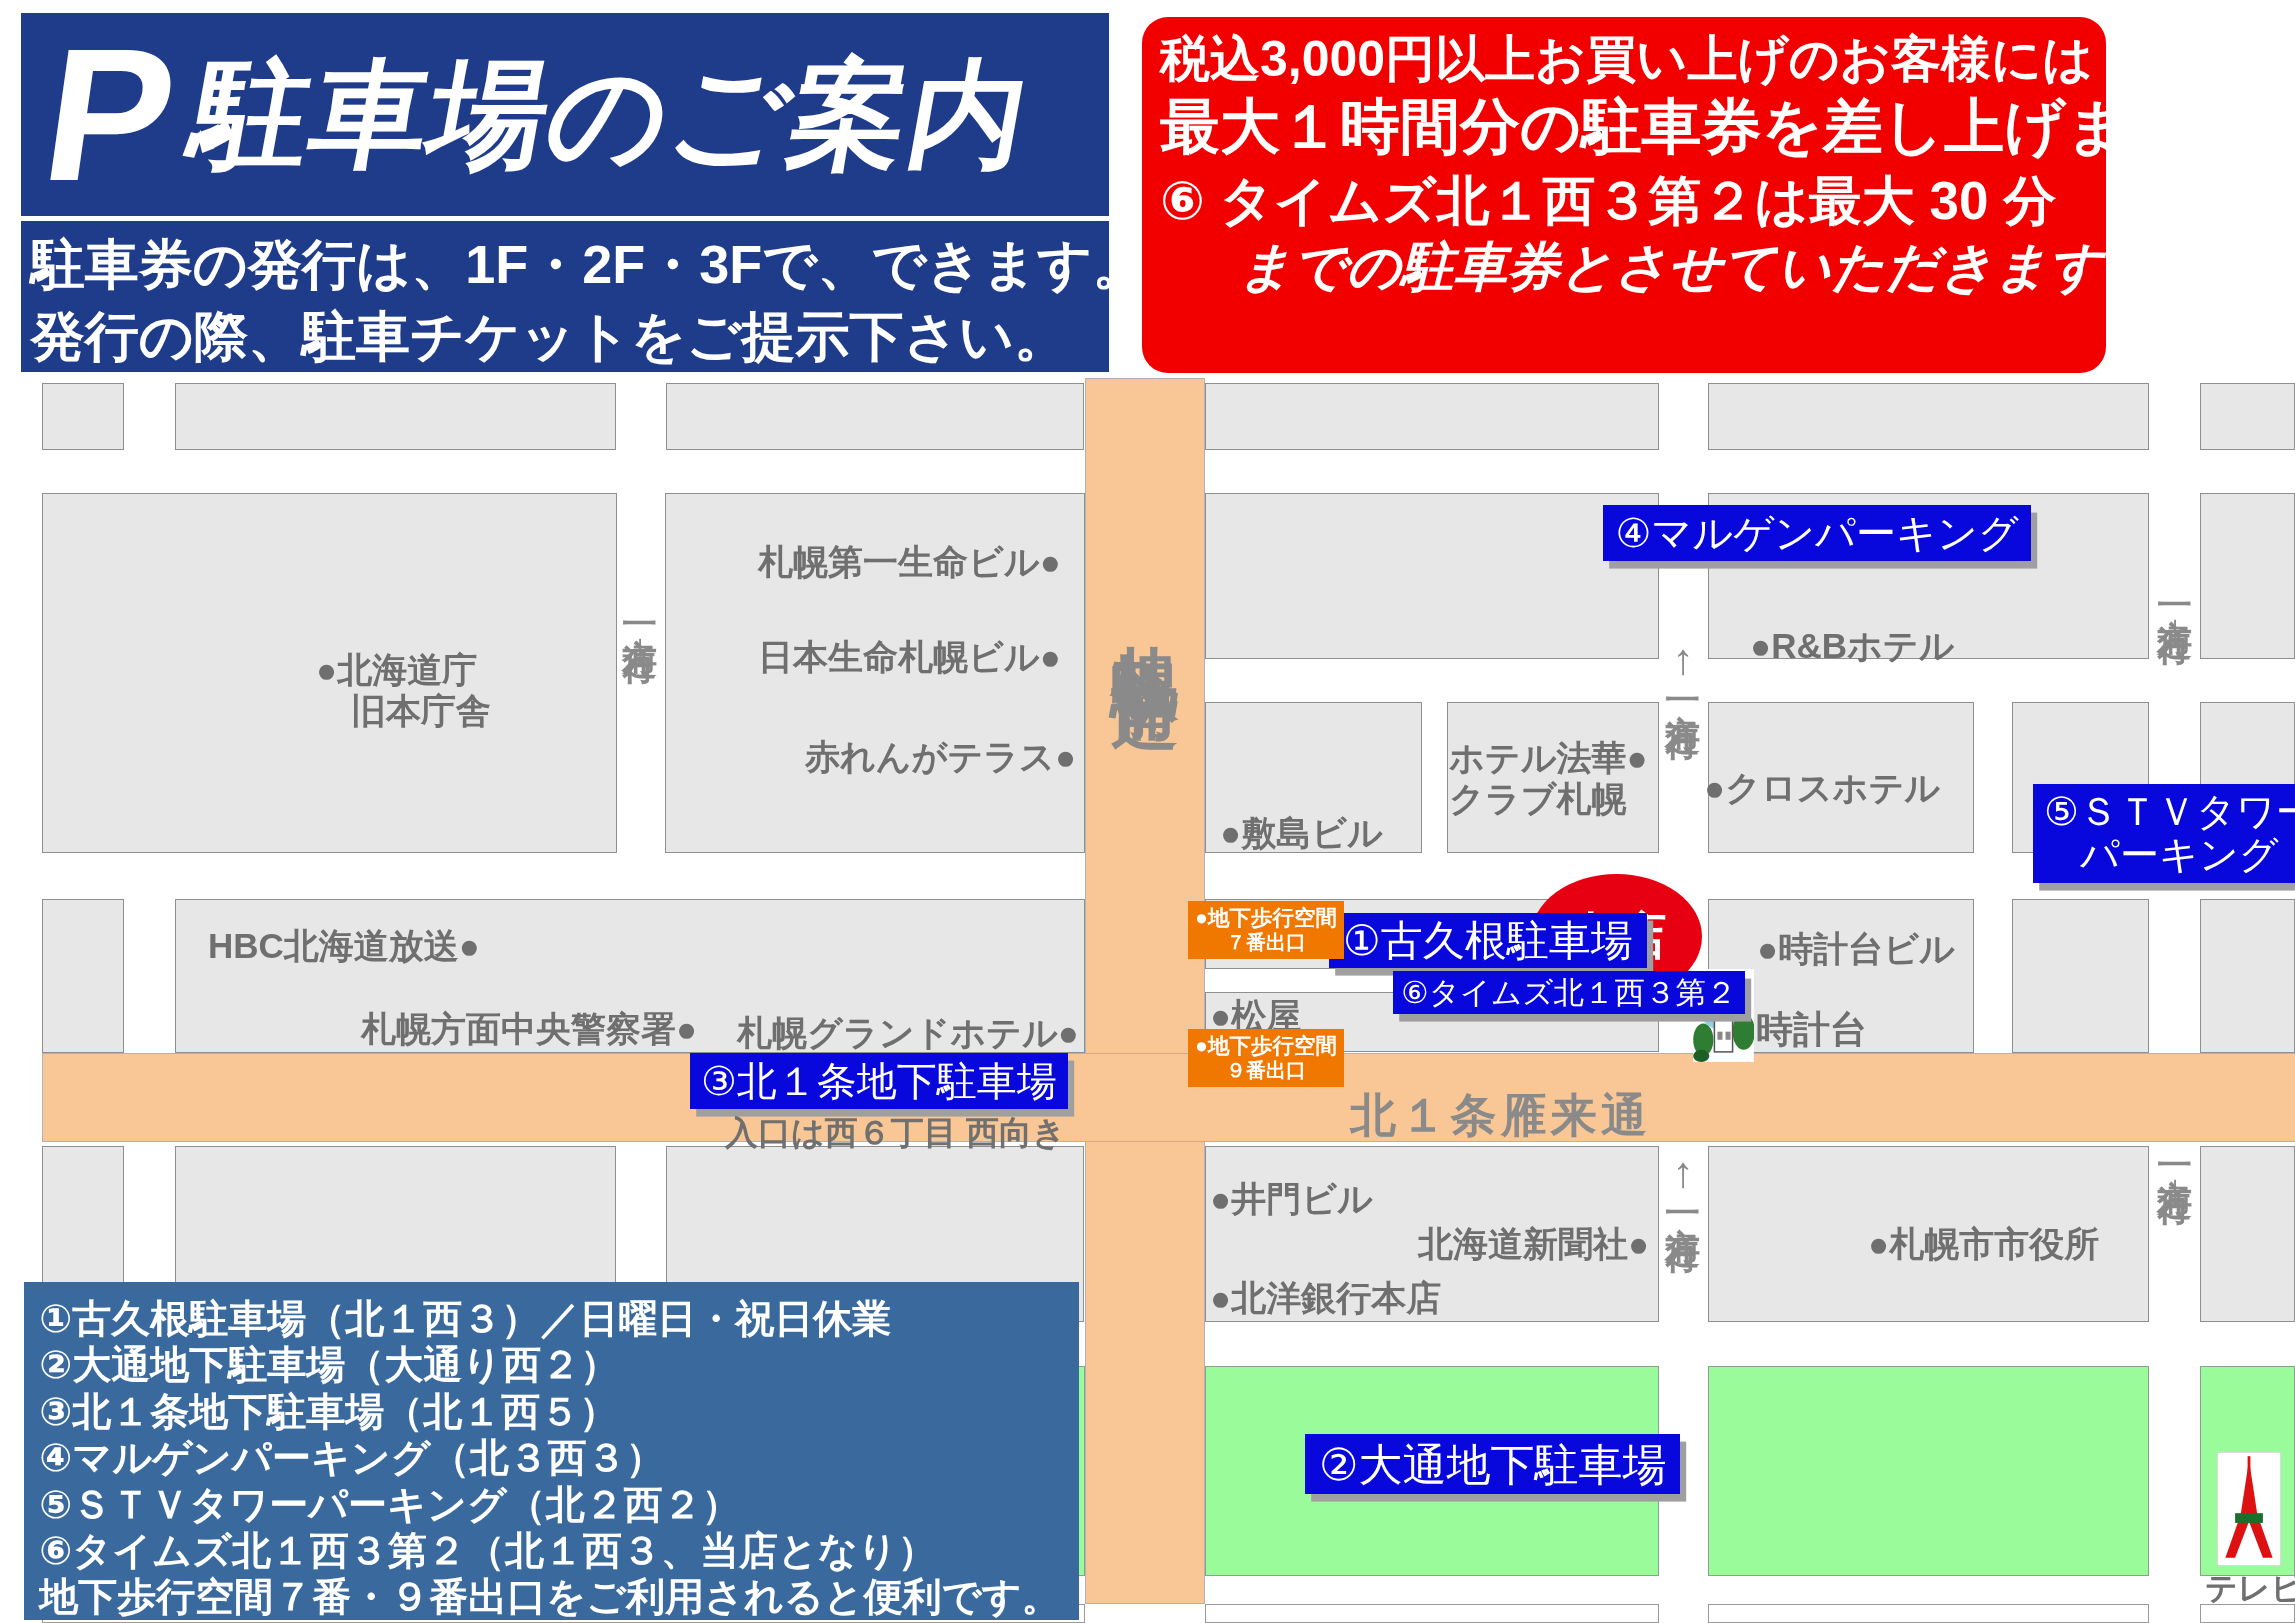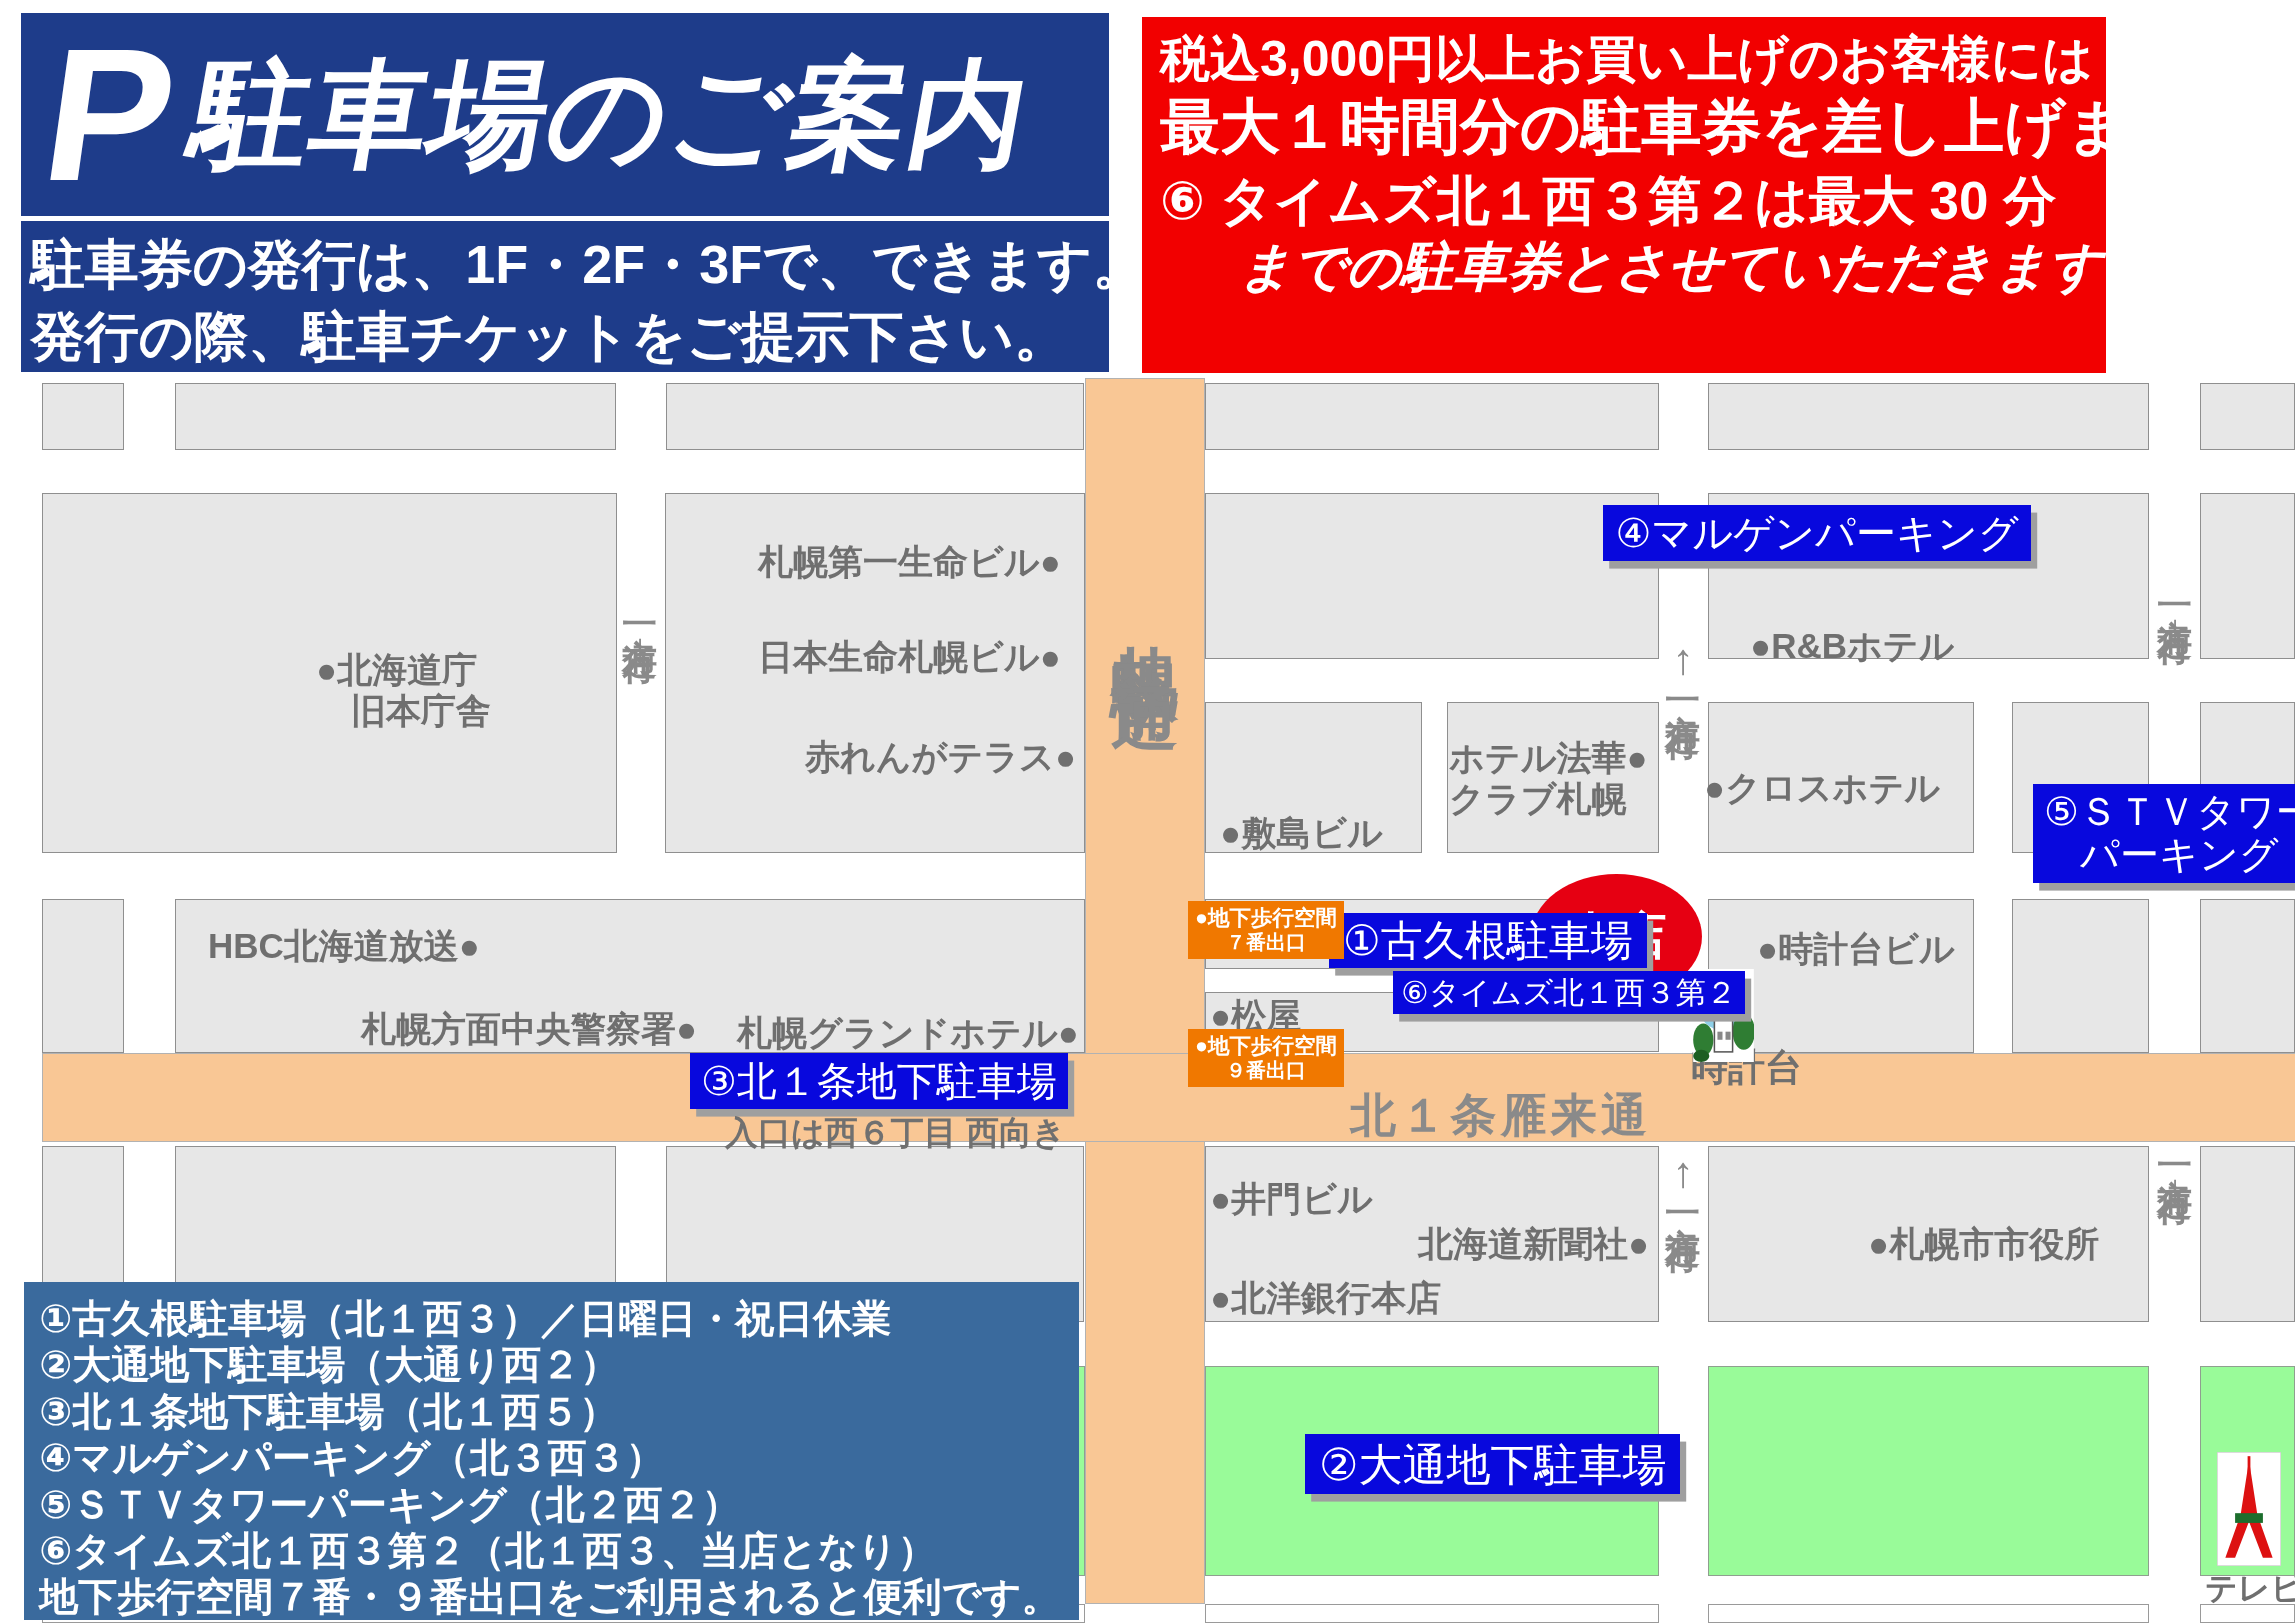--- a/index.html
+++ b/index.html
@@ -7,21 +7,21 @@
        font-family:"Liberation Sans","DejaVu Sans",sans-serif;}
   
   .navybox{position:absolute;background:var(--navy);color:#fff;z-index:2;}
   #banner-p{left:21px;top:12.5px;width:1088px;height:203px;display:flex;align-items:center;}
   #p-mark{font-size:189px;font-weight:bold;margin-left:26px;transform:skewX(-8deg);line-height:1;}
   #main-title{font-size:117px;font-weight:bold;margin-left:21px;transform:skewX(-10deg);
               letter-spacing:1.4px;line-height:1;white-space:nowrap;}
   #banner-note{left:21px;top:221px;width:1088px;height:151px;font-size:54px;font-weight:bold;
                line-height:1.32;padding-top:8.3px;padding-left:9.7px;box-sizing:border-box;white-space:nowrap;}
   #banner-promo{position:absolute;left:1142px;top:17.3px;width:964px;height:356px;background:var(--red);
-                color:#fff;font-weight:bold;z-index:2;padding:11px 0 0 18px;box-sizing:border-box;white-space:nowrap;}
+                color:#fff;font-weight:bold;z-index:2;padding:11px 0 0 18px;box-sizing:border-box;white-space:nowrap;border-radius:26px;}
   .promo1{font-size:50px;line-height:1.25;}
   .promo2{font-size:60px;line-height:1.2;}
   .promo3{font-size:53px;line-height:1.25;margin-top:5.6px;}
   .promo4{font-size:53px;line-height:1.2;padding-left:78px;font-style:italic;}
   
   .blk{position:absolute;background:var(--block_gray);border:1.4px solid #8f8f8f;box-sizing:border-box;z-index:1;}
   .blk.green{background:var(--park_green);border-color:#8f9f8f;}
   .blk.white{background:#ffffff;border-color:#9a9a9a;}
   .street-orange{position:absolute;background:var(--street_orange);border:1.4px solid #b2b2b2;box-sizing:border-box;z-index:0;}
   
@@ -146,21 +146,21 @@
 <div class="gtext" style="left:361px;top:1008px;">札幌方面中央警察署●</div>
 
 <div class="gtext" style="left:1750px;top:625px;">●R&amp;Bホテル</div>
 <div class="gtext" style="left:1449px;top:737px;">
   <div>ホテル法華●</div>
   <div>クラブ札幌</div>
 </div>
 <div class="gtext" style="left:1704px;top:767px;">●クロスホテル</div>
 <div class="gtext" style="left:1220px;top:812px;">●敷島ビル</div>
 <div class="gtext" style="left:1757px;top:928px;">●時計台ビル</div>
-<div class="gtext" style="left:1691px;top:1008px;font-size:37px;margin-top:38px;">時計台</div>
+<div class="gtext" style="left:1756px;top:1008px;font-size:37px;">時計台</div>
 <div class="gtext" style="left:1210px;top:995px;">●松屋</div>
 <div class="gtext" style="left:1210px;top:1178px;">●井門ビル</div>
 <div class="gtext" style="left:1377px;top:1223px;margin-left:41px;">北海道新聞社●</div>
 <div class="gtext" style="left:1210px;top:1277px;">●北洋銀行本店</div>
 <div class="gtext" style="left:1868px;top:1223px;">●札幌市市役所</div>
 <div class="gtext" style="left:2205px;top:1570px;font-size:32px;">テレビ塔</div>
 
 <div class="bluelabel" style="left:1603px;top:505px;font-size:40px;padding:5.6px 12.5px;">④マルゲンパーキング</div>
 <div class="bluelabel" style="left:2033px;top:784px;font-size:39px;padding:5.6px 11px;text-align:center;">
   <div>⑤ＳＴＶタワー</div>

